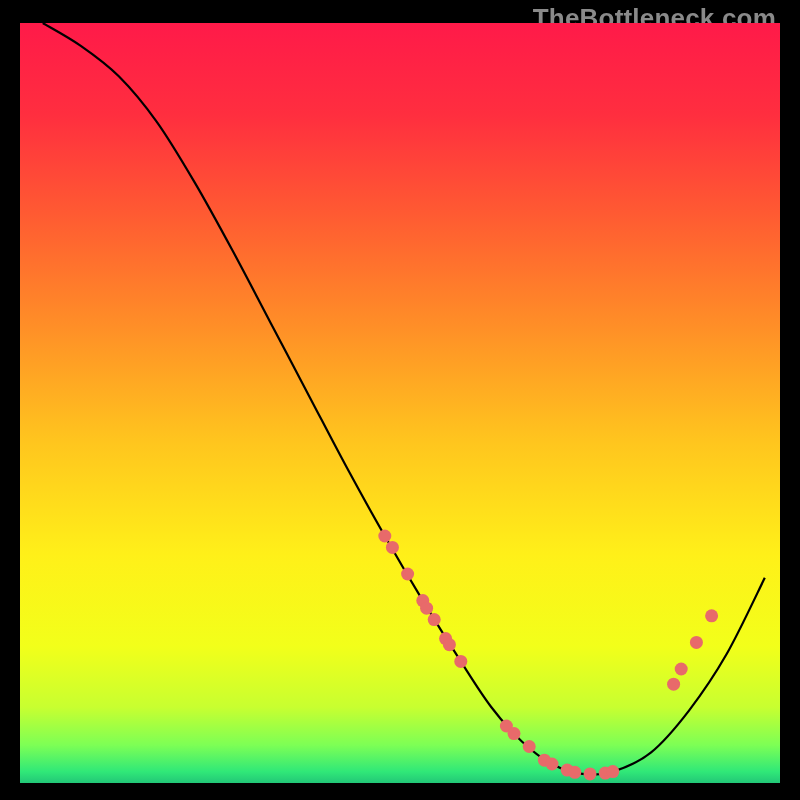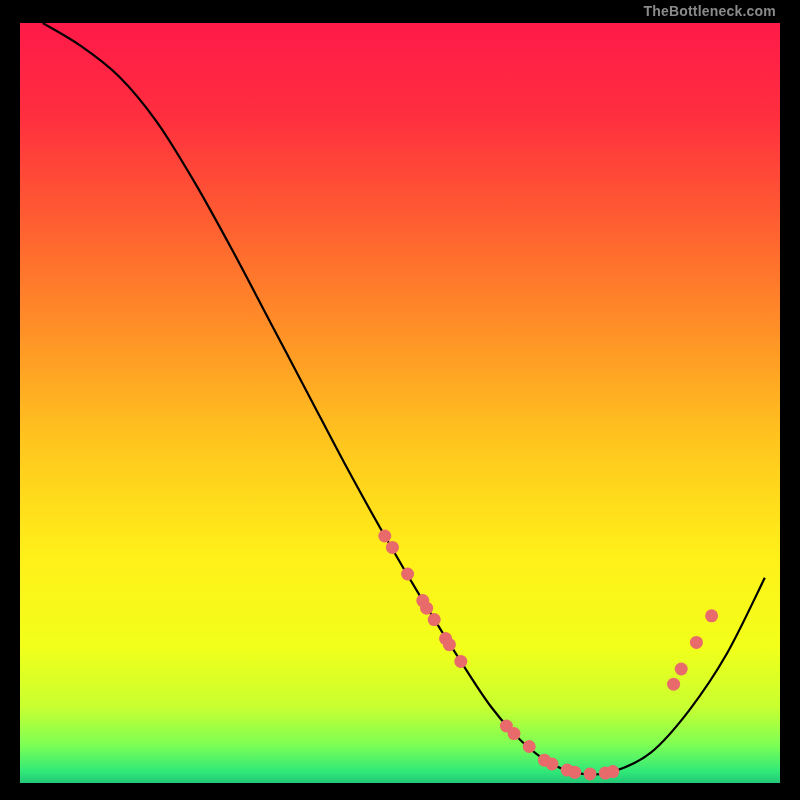--- a/index.html
+++ b/index.html
@@ -23,21 +23,21 @@
     left: 0;
     top: 0;
     width: 760px;
     height: 760px;
   }
   .watermark {
     position: absolute;
     top: 3px;
     right: 24px;
     font-family: Arial, Helvetica, sans-serif;
-    font-size: 14px;
+    font-size: 26px;
     font-weight: 600;
     color: #8a8a8a;
     letter-spacing: 0.2px;
   }
   svg { display: block; }
 </style>
 </head>
 <body>
 
 <div class="watermark">TheBottleneck.com</div>

